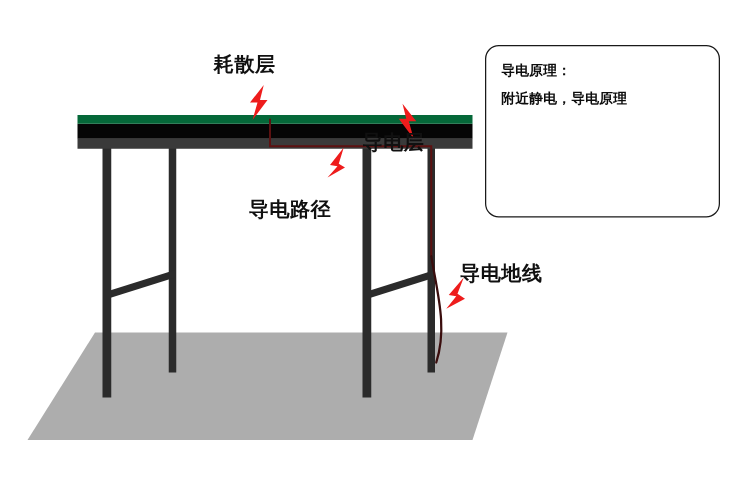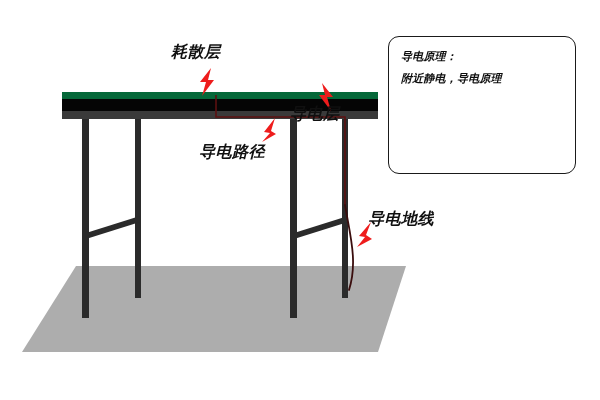--- a/index.html
+++ b/index.html
@@ -11,41 +11,40 @@
     height: 400px;
     background: #ffffff;
     font-family: "DejaVu Sans", "Liberation Sans", sans-serif;
     overflow: hidden;
   }
   #stage {
     position: relative;
     width: 600px;
     height: 322px;
     background: #ffffff;
-    font-style: italic;
   }
   svg.diagram {
     position: absolute;
     left: 0;
     top: 0;
     width: 600px;
     height: 400px;
   }
   .lbl {
     position: absolute;
     font-size: 16px;
     line-height: 1.05;
     color: #101010;
     font-weight: 600;
     white-space: nowrap;
     letter-spacing: 0.5px;
   }
   #label-dissipative { left: 171px; top: 44px; }
   #label-conductive  { left: 290px; top: 62px; margin-top: 44px; }
-  #label-path        { left: 199px; top: 144px; }
+  #label-path        { left: 199px; top: 160px; }
   #label-ground-wire { left: 355px; top: 211px; margin-left: 13px; }
 
   #info-box {
     position: absolute;
     left: 388px;
     top: 36px;
     width: 188px;
     height: 138px;
     box-sizing: border-box;
     border: 1.6px solid #1a1a1a;

